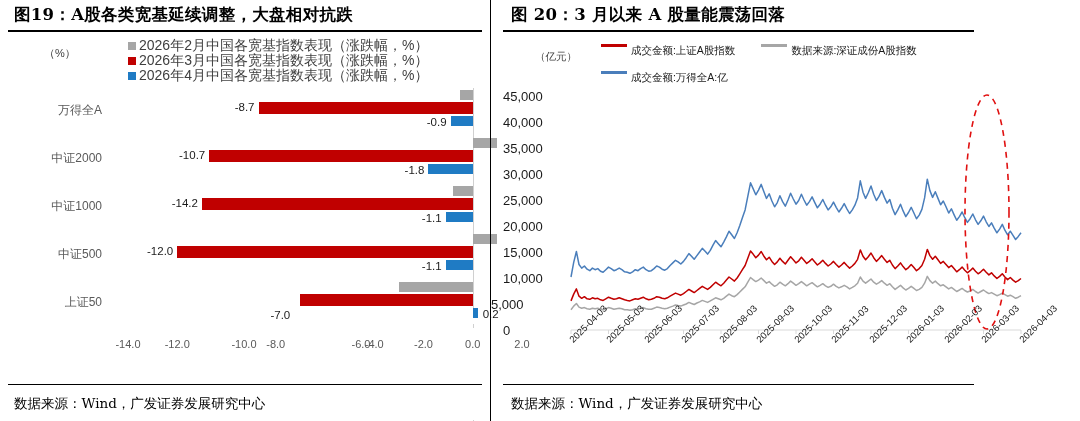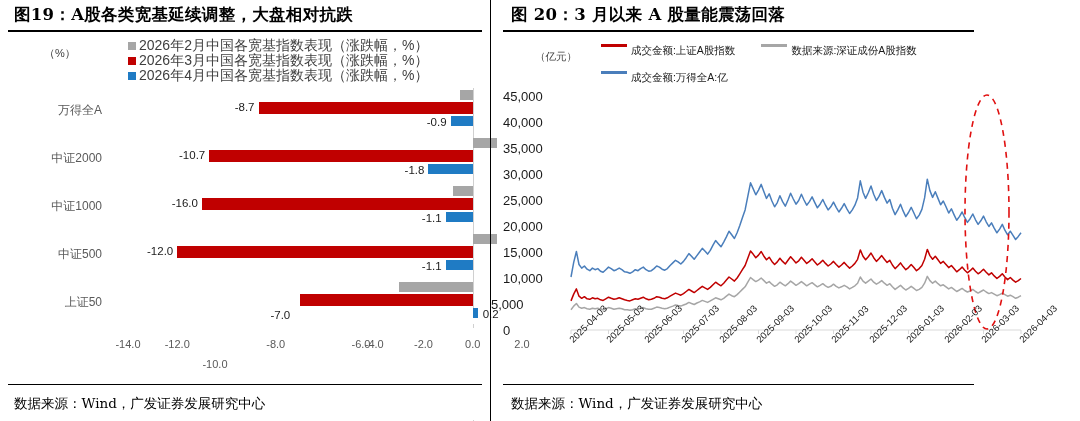--- a/index.html
+++ b/index.html
@@ -129,21 +129,21 @@
           <div class="bar red" style="left: 209.262px; width: 263.487px; top: 14px;"></div>
           <div class="vlab" style="left: 173.262px; width: 32px; text-align: right; top: 13px;">-10.7</div>
           <div class="bar blue" style="left: 428.425px; width: 44.325px; top: 28px;"></div>
           <div class="vlab" style="left: 392.425px; width: 32px; text-align: right; top: 28px;">-1.8</div>
           <div class="tickmark" style="left: 472.75px; top: 92px;"></div>
         </div>
         <div class="cat-row" style="top: 96px;">
           <div class="cat-label">中证1000</div>
           <div class="bar gray" style="left: 453.05px; width: 19.7px; top: 2px;"></div>
           <div class="bar red" style="left: 201.875px; width: 270.875px; top: 14px;"></div>
-          <div class="vlab" style="left: 165.875px; width: 32px; text-align: right; top: 13px;">-16.0</div>
+          <div class="vlab" style="left: 165.875px; width: 32px; text-align: right; top: 13px;">-14.2</div>
           <div class="bar blue" style="left: 445.663px; width: 27.0875px; top: 28px;"></div>
           <div class="vlab" style="left: 409.663px; width: 32px; text-align: right; top: 28px;">-1.1</div>
           <div class="tickmark" style="left: 472.75px; top: 140px;"></div>
         </div>
         <div class="cat-row" style="top: 144px;">
           <div class="cat-label">中证500</div>
           <div class="bar gray" style="left: 472.75px; width: 24.625px; top: 2px;"></div>
           <div class="bar red" style="left: 177.25px; width: 295.5px; top: 14px;"></div>
           <div class="vlab" style="left: 141.25px; width: 32px; text-align: right; top: 13px;">-12.0</div>
           <div class="bar blue" style="left: 445.663px; width: 27.0875px; top: 28px;"></div>
@@ -155,21 +155,21 @@
           <div class="bar gray" style="left: 398.875px; width: 73.875px; top: 2px;"></div>
           <div class="bar red" style="left: 300.375px; width: 172.375px; top: 14px;"></div>
           <div class="vlab" style="left: 264.375px; width: 32px; text-align: center; top: 29px;">-7.0</div>
           <div class="bar blue" style="left: 472.75px; width: 4.925px; top: 28px;"></div>
           <div class="vlab" style="left: 482.675px; top: 28px;">0.2</div>
         </div>
       </div>
     <div class="bar-xaxis" id="barXAxis">
         <div class="xt" style="left: 128px; top: 2px;">-14.0</div>
         <div class="xt" style="left: 177.25px; top: 2px;">-12.0</div>
-        <div class="xt" style="left: 215px; top: 2px; margin-top: 20px;">-10.0</div>
+        <div class="xt" style="left: 244px; top: 2px;">-10.0</div>
         <div class="xt" style="left: 275.75px; top: 2px;">-8.0</div>
         <div class="xt" style="left: 325px; top: 2px; margin-left: 36px;">-6.0</div>
         <div class="xt" style="left: 374.25px; top: 2px;">-4.0</div>
         <div class="xt" style="left: 423.5px; top: 2px;">-2.0</div>
         <div class="xt" style="left: 472.75px; top: 2px;">0.0</div>
         <div class="xt" style="left: 522px; top: 2px;">2.0</div>
       </div>
 
     <div class="rule-bot"></div>
     <div class="src">数据来源：Wind，广发证券发展研究中心</div>

